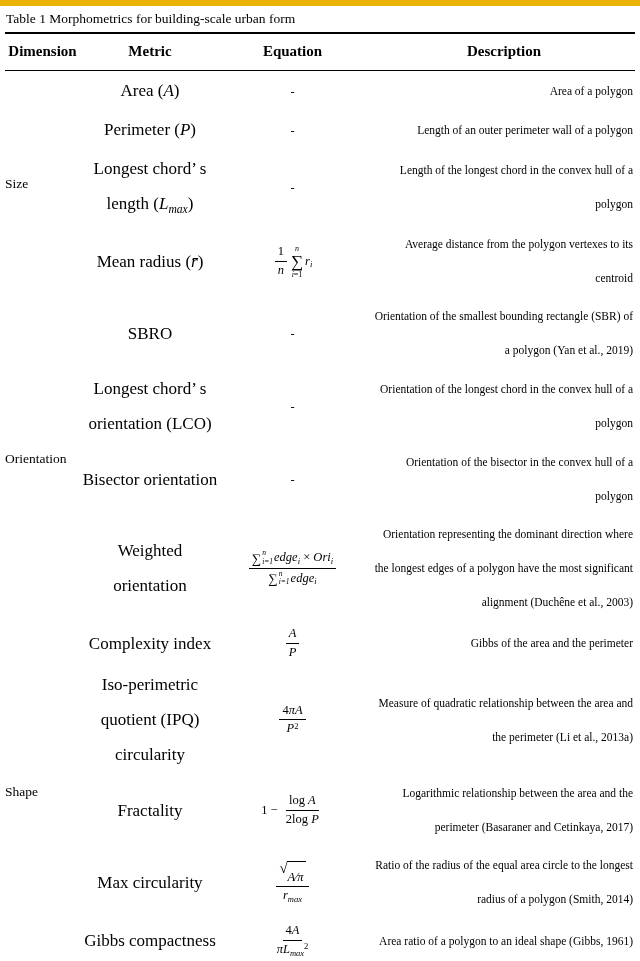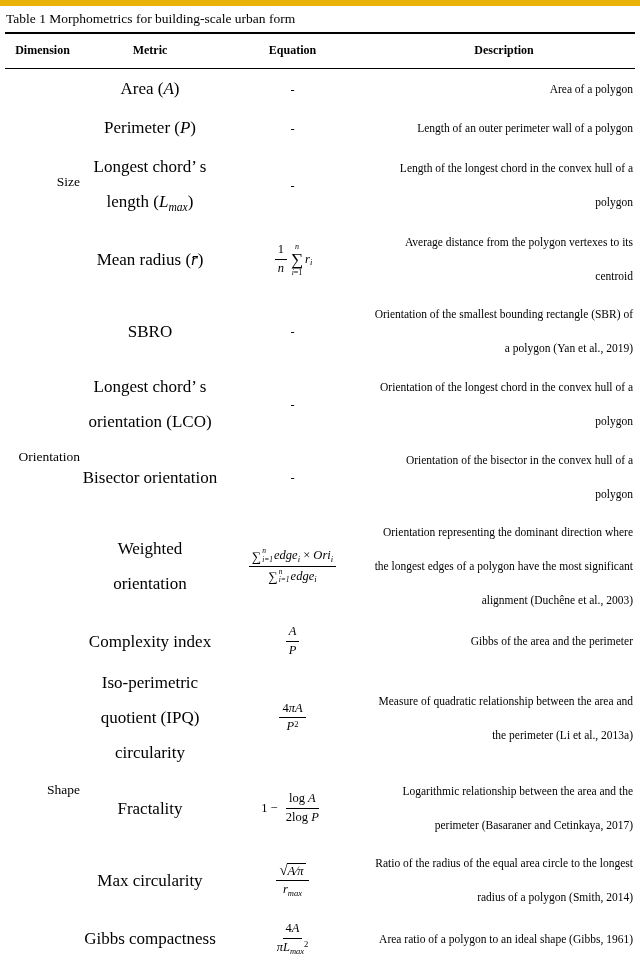--- a/index.html
+++ b/index.html
@@ -6,45 +6,45 @@
   html,body{margin:0;padding:0;}
   body{
     width:640px;height:961px;background:#ffffff;color:#000000;
     font-family:"Liberation Serif", serif;overflow:hidden;
   }
   .page{box-sizing:border-box;width:640px;height:961px;padding:0 5px;border-top:6px solid #eab308;}
   .caption{font-size:13.5px;line-height:1.35;padding:4px 0 4px 1px;}
   table.morpho{width:630px;border-collapse:collapse;table-layout:fixed;
     border-top:2px solid #000;border-bottom:2px solid #000;}
   col.c-dim{width:75px;} col.c-metric{width:140px;} col.c-eq{width:145px;} col.c-desc{width:270px;}
-  thead th{font-size:12px;font-weight:bold;text-align:center;padding:9px 0 10px;border-bottom:1.2px solid #000;}
+  thead th{font-size:15px;font-weight:bold;text-align:center;padding:9px 0 10px;border-bottom:1.2px solid #000;}
   thead th.th-desc{text-align:center;padding-left:8px;}
   tbody td{vertical-align:middle;padding:2px 0;}
-  td.dim{text-align:right;font-size:13.5px;}
+  td.dim{text-align:left;font-size:13.5px;}
   td.metric{text-align:center;font-size:17px;}
   td.metric .eq-line{line-height:35px;}
   td.equation{text-align:center;}
   .eq{font-size:12.5px;display:inline-flex;align-items:center;white-space:nowrap;line-height:1.2;}
   td.desc{font-size:11.5px;line-height:34px;padding-left:8px;padding-right:2px;text-align:right;}
   .eq-var{font-style:italic;}
   .eq-txt{font-style:normal;white-space:pre;}
   .eq-frac{display:inline-flex;flex-direction:column;align-items:center;vertical-align:middle;margin:3px 2px;line-height:1.25;}
   .eq-num{display:block;border-bottom:1px solid #000;padding:0 3px 1px;text-align:center;white-space:nowrap;}
   .eq-den{display:block;padding:1px 3px 0;text-align:center;white-space:nowrap;}
   .eq-sum{display:inline-flex;flex-direction:column;align-items:center;margin:0 2px;}
   .eq-sum .eq-lim{font-size:8px;line-height:1.15;font-style:italic;}
   .eq-sum .eq-sigma{font-size:17px;line-height:1;}
   .eq-isum{display:inline-flex;align-items:center;margin-right:1px;vertical-align:middle;}
   .eq-isum .eq-sigma{font-size:13px;line-height:1;}
   .eq-isum .eq-lims{display:inline-flex;flex-direction:column;align-items:flex-start;font-size:7.5px;line-height:1.15;margin-left:1px;font-style:italic;}
   .eq-sup{font-size:68%;position:relative;top:-0.45em;}
   .eq-sub{font-size:68%;position:relative;top:0.3em;}
   .eq-sqrt{display:inline-flex;align-items:flex-start;vertical-align:middle;}
   .eq-rad{line-height:1;font-size:1.2em;}
-  .eq-radbar{border-top:1px solid #000;padding:0 2px 0 1px;margin-left:-1px;}
+  .eq-radbar{border-top:1px solid #000;padding:8px 2px 0 1px;margin-left:-1px;}
 </style>
 </head>
 <body>
 
 <div class="page">
   <div class="caption">Table 1 Morphometrics for building-scale urban form</div>
 
   <table class="morpho">
     <colgroup>
       <col class="c-dim">

